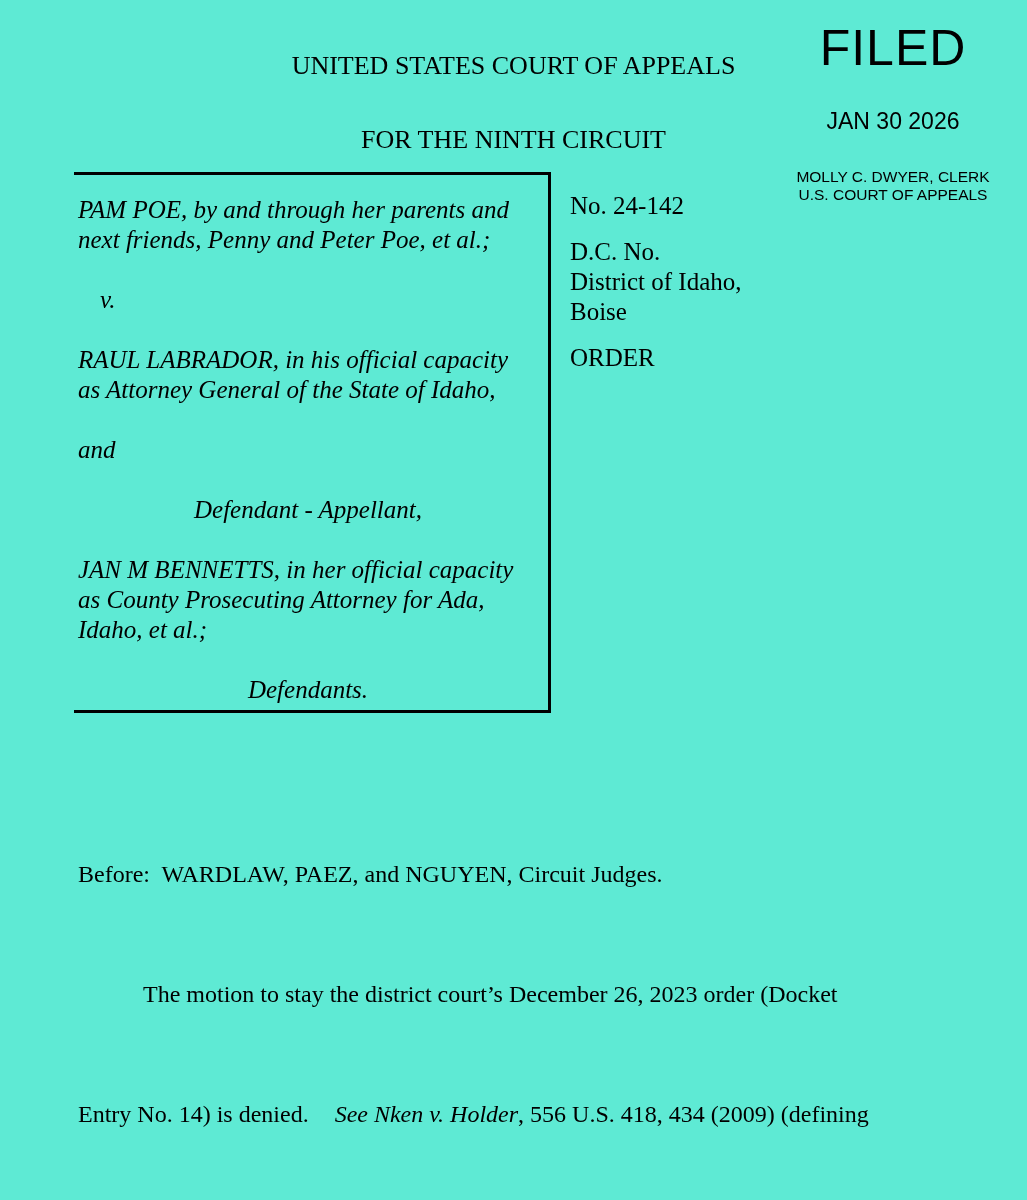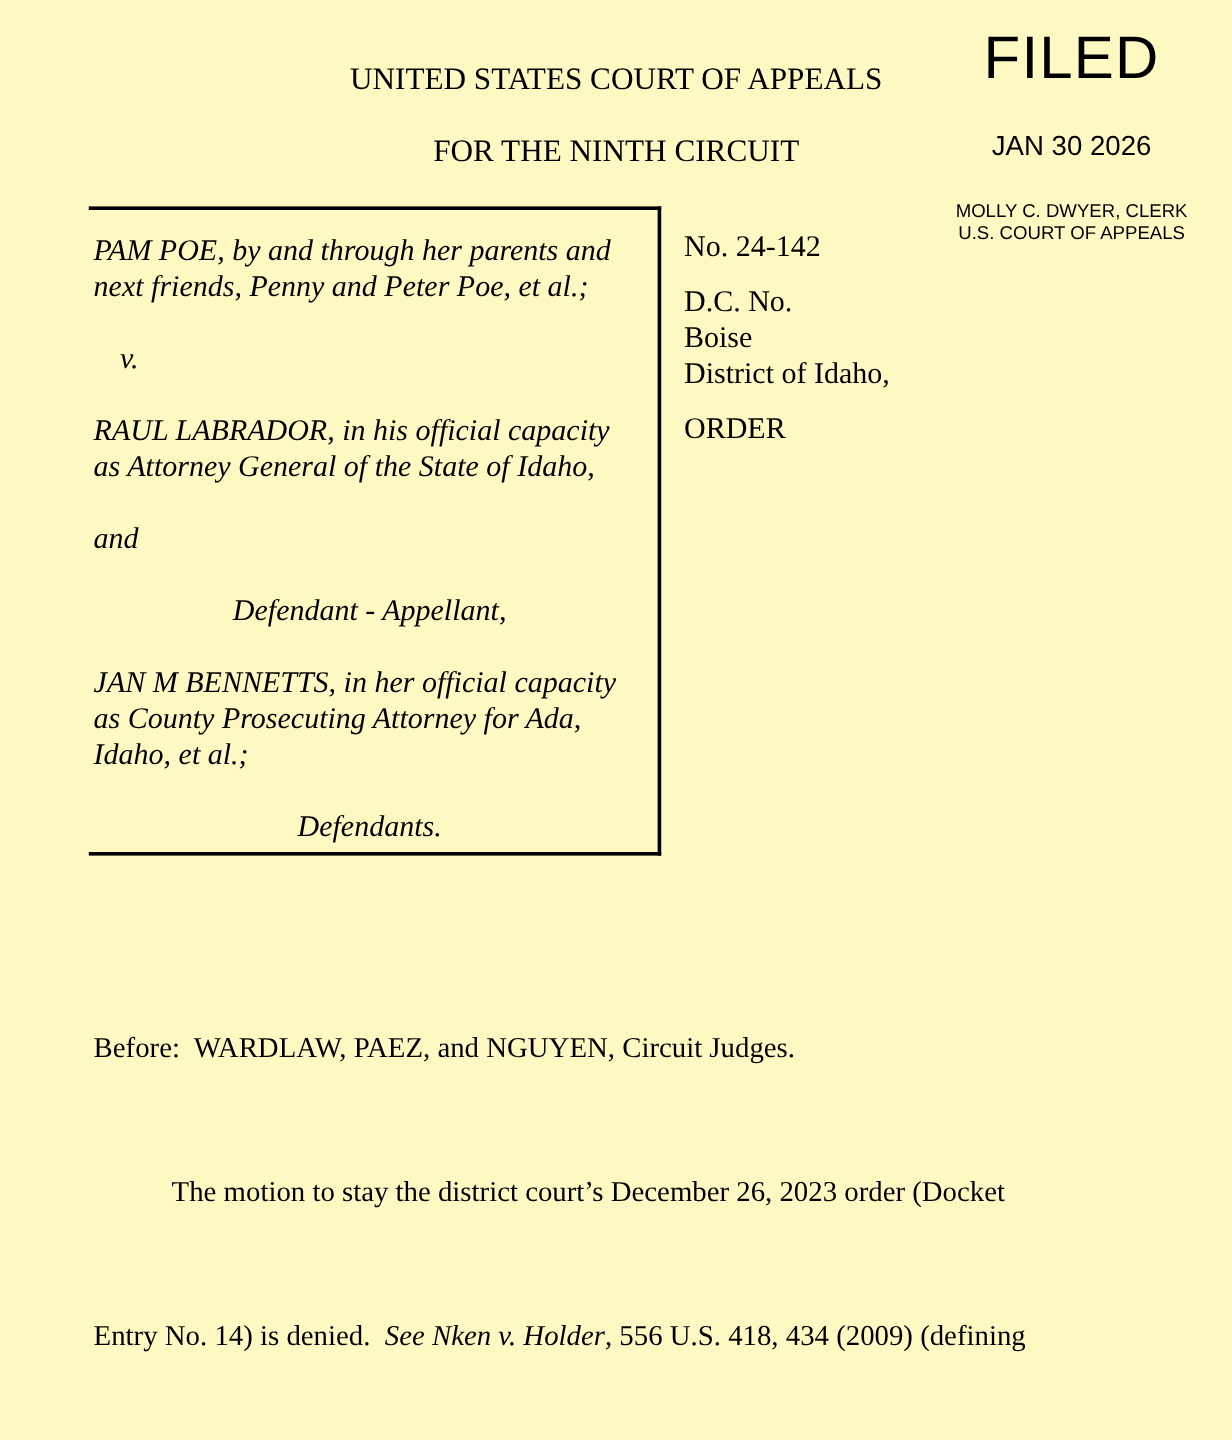--- a/index.html
+++ b/index.html
@@ -1,36 +1,36 @@
 <!DOCTYPE html>
 <html><head>
 <meta charset="utf-8">
 <style>
   html, body { margin: 0; padding: 0; }
   .page {
     position: relative;
     width: 1027px;
     height: 1200px;
-    background: #fef9c3;
+    background: #5eead4;
     color: #000000;
     font-family: "Liberation Serif", serif;
     overflow: hidden;
   }
 
   
   .court-title {
     position: absolute;
     top: 51px;
     left: 0;
     width: 100%;
     text-align: center;
     font-size: 26px;
     line-height: 30px;
   }
-  .court-title .line2 { margin-top: 30px; }
+  .court-title .line2 { margin-top: 44px; }
 
   
   .stamp {
     position: absolute;
     top: 22px;
     left: 770px;
     width: 246px;
     text-align: center;
     font-family: "Liberation Sans", sans-serif;
   }
@@ -73,21 +73,21 @@
     position: absolute;
     top: 799px;
     left: 78px;
     width: 940px;
     font-size: 24px;
     line-height: 30px;
     white-space: pre-wrap;
   }
   .body-line   { margin-top: 30px; }
   .indent      { padding-left: 65px; }
-  .it          { font-style: italic; }
+  .it          { font-style: italic; margin-left: 14px; }
 </style>
 </head>
 <body>
 
 <div class="page">
 
   <div class="court-title">
     <div class="line1">UNITED STATES COURT OF APPEALS</div>
     <div class="line2">FOR THE NINTH CIRCUIT</div>
   </div>
@@ -112,22 +112,22 @@
     <div class="cap-gap">JAN M BENNETTS, in her official capacity</div>
     <div>as County Prosecuting Attorney for Ada,</div>
     <div>Idaho, et al.;</div>
     <div class="cap-gap cap-center">Defendants.</div>
   </div>
 
   <div class="case-info">
     <div>No. 24-142</div>
     <div class="ci-gap">
       <div>D.C. No.</div>
+      <div>District of Idaho,</div>
       <div>Boise</div>
-      <div>District of Idaho,</div>
     </div>
     <div class="ci-gap">ORDER</div>
   </div>
 
   <div class="body-text">
     <div>Before:  WARDLAW, PAEZ, and NGUYEN, Circuit Judges.</div>
     <div class="body-line indent">The motion to stay the district court’s December 26, 2023 order (Docket</div>
     <div class="body-line"><span>Entry No. 14) is denied.  </span><span class="it">See Nken v. Holder</span><span>, 556 U.S. 418, 434 (2009) (defining</span></div>
     
     

